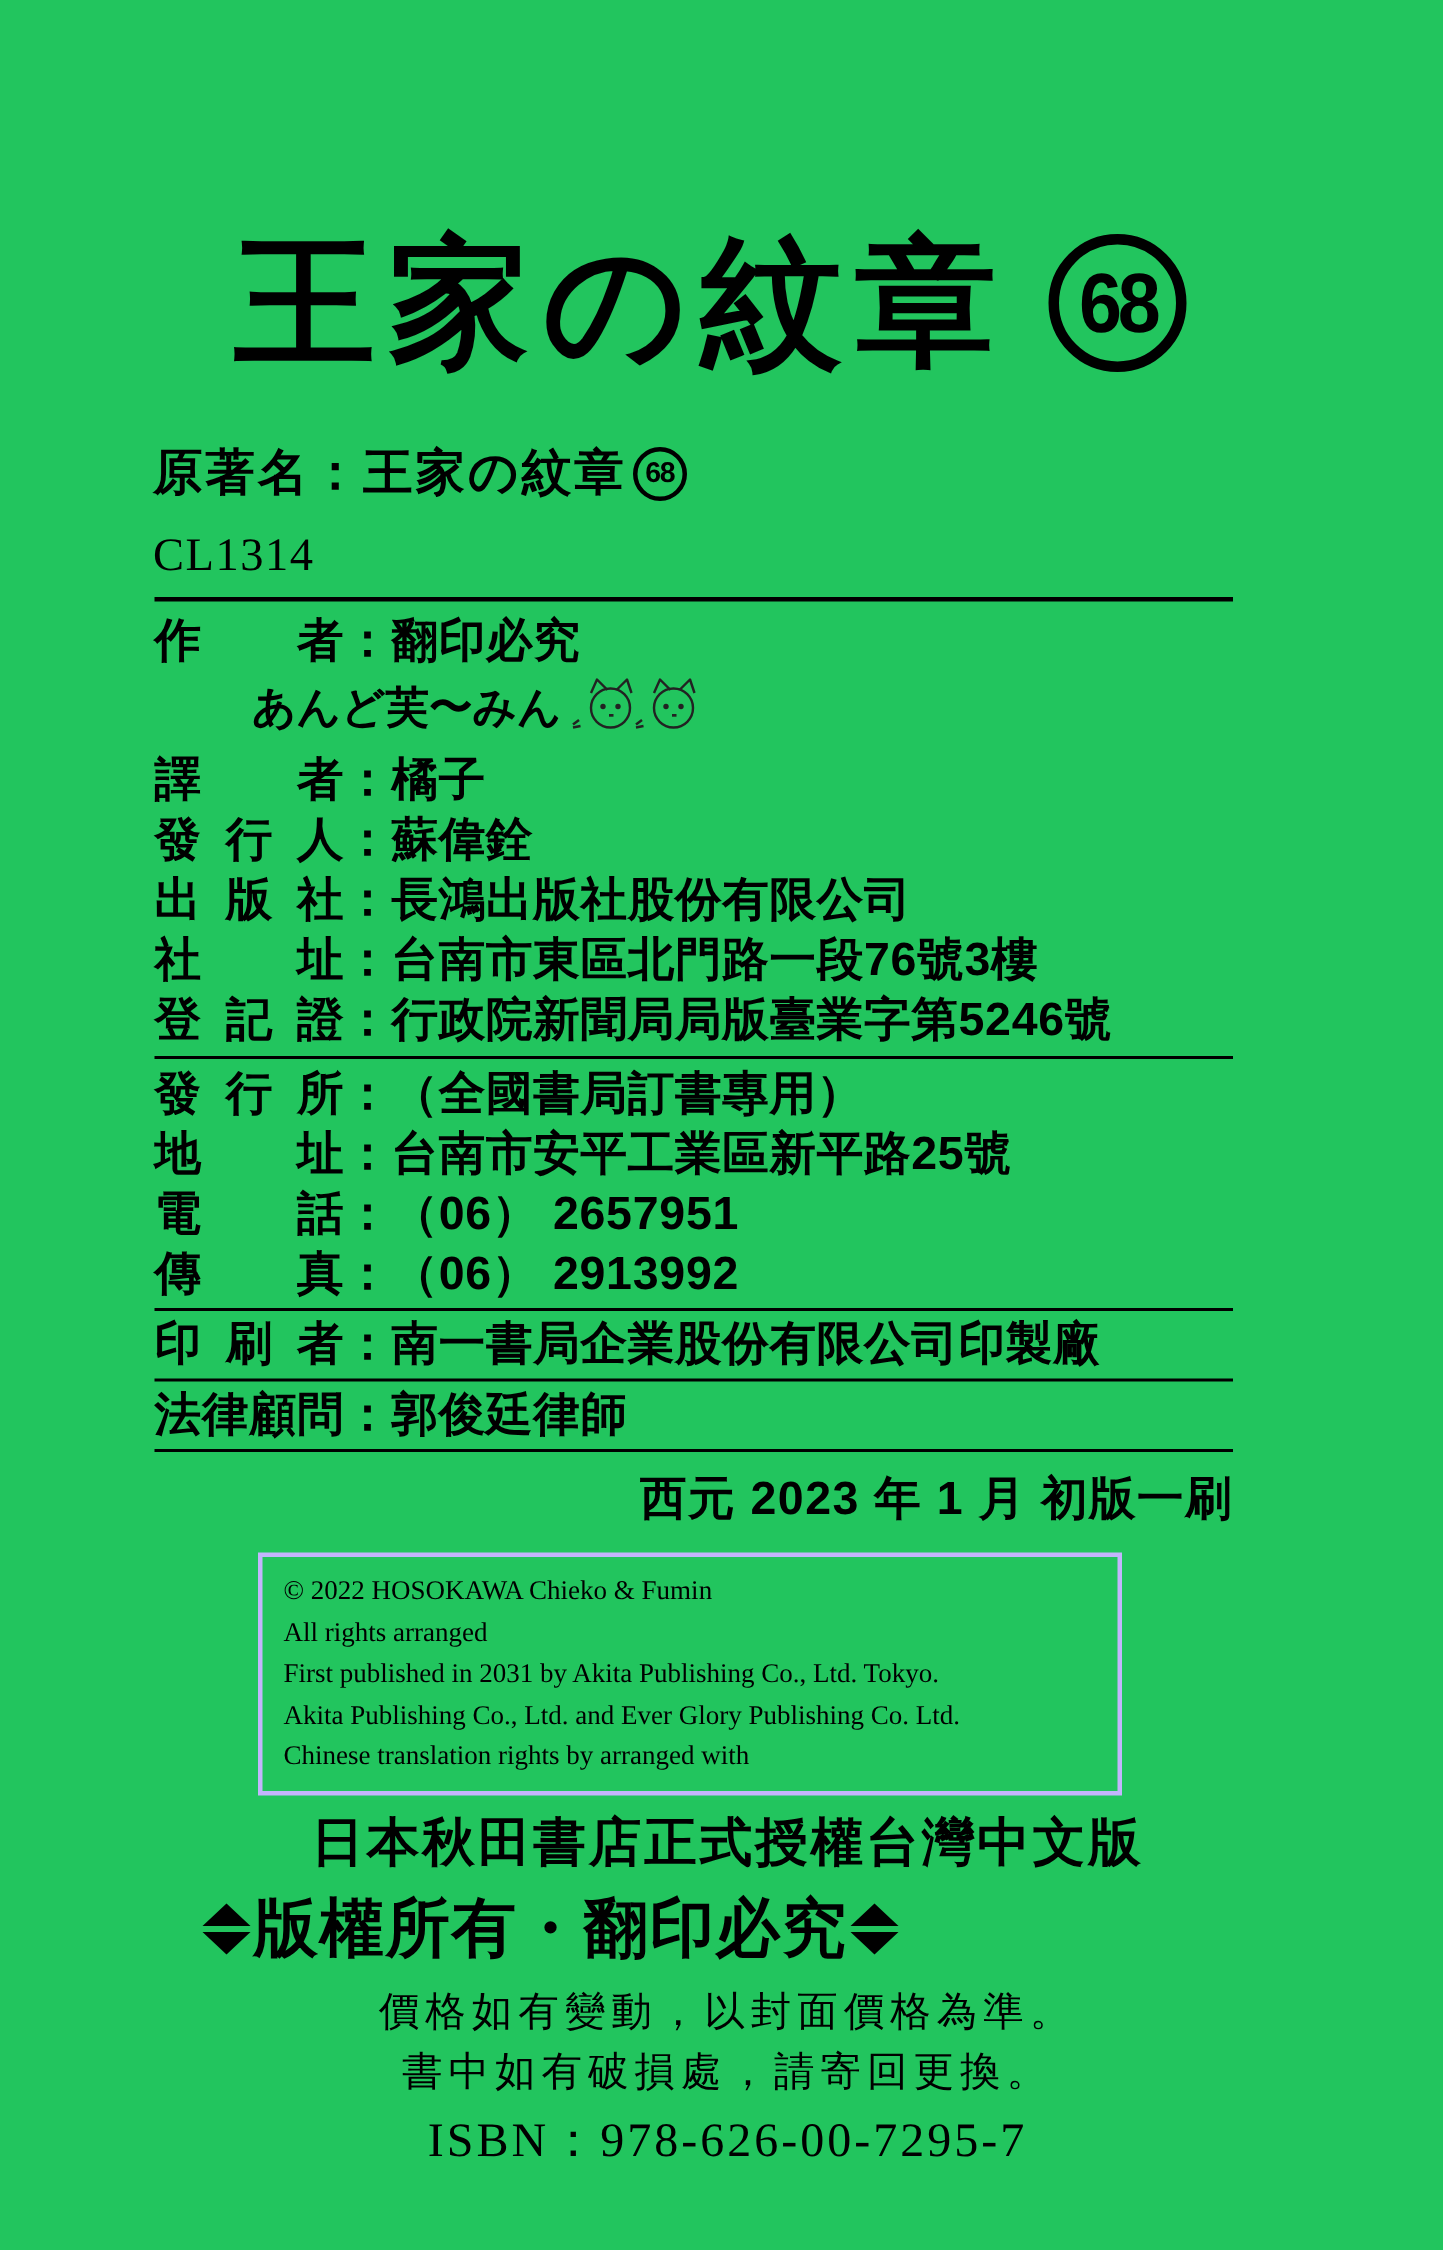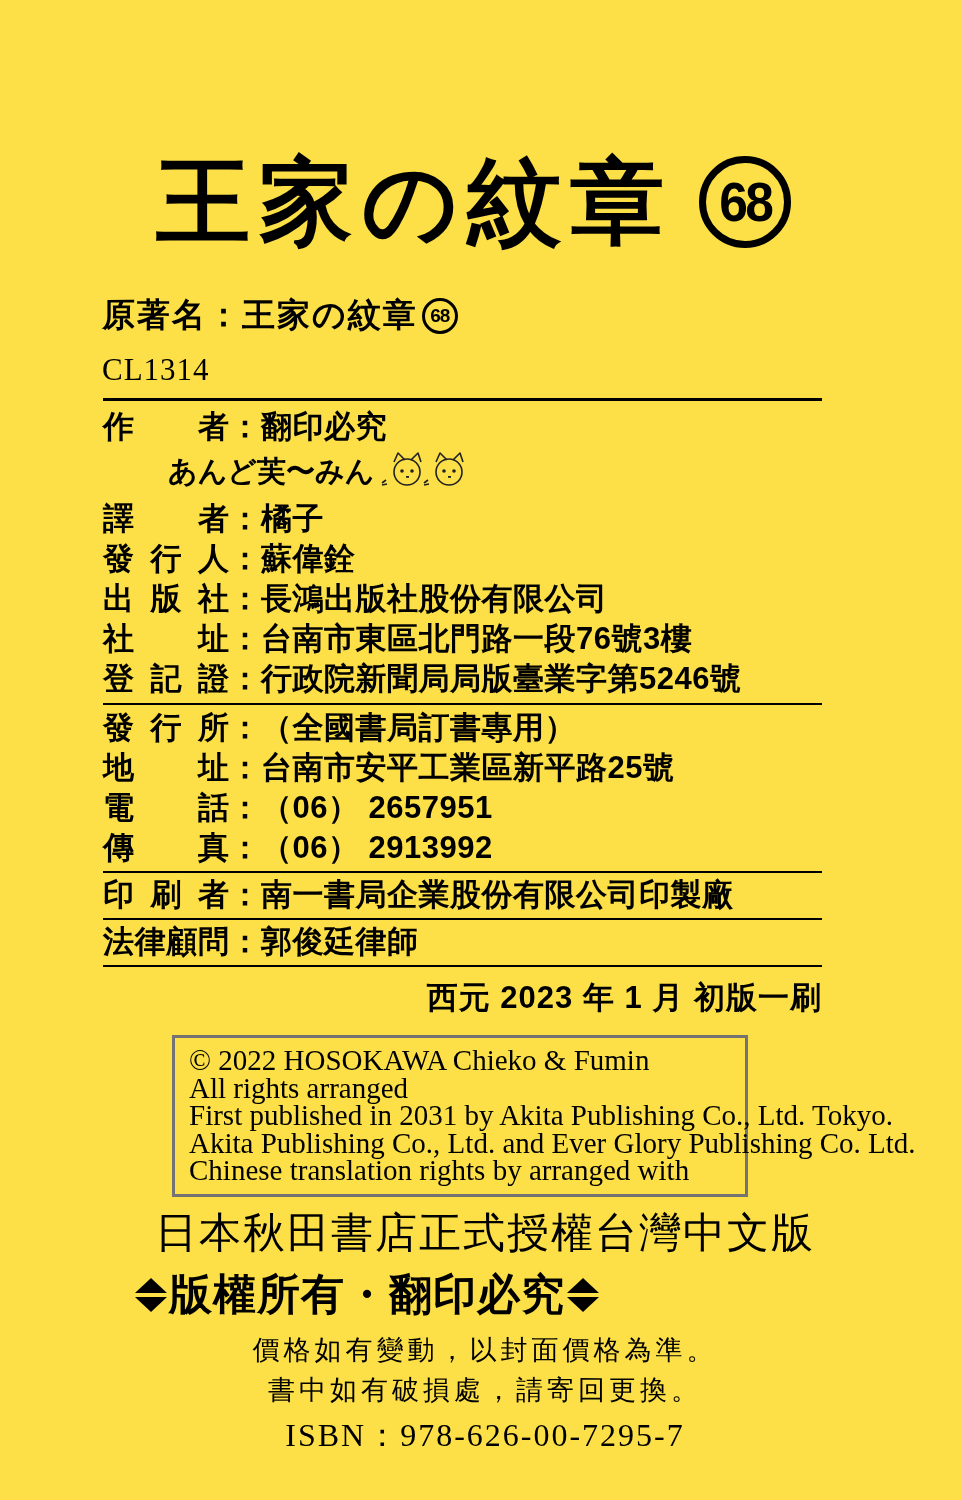--- a/index.html
+++ b/index.html
@@ -1,19 +1,19 @@
 <!DOCTYPE html>
 <html><head>
 <meta charset="utf-8">
 <style>
   * { margin:0; padding:0; box-sizing:border-box; }
   html,body { background:#ffffff; }
   body { width:962px; height:1500px; position:relative; overflow:hidden;
          font-family:"Liberation Sans", sans-serif; color:#000; }
-  .page { position:absolute; inset:0; background:#fde047; }
+  .page { position:absolute; inset:0; background:#22c55e; }
 
   
   .title-row { margin:150px 0 0 156px; display:flex; align-items:center; }
   .book-title { font-size:94px; font-weight:900; letter-spacing:9px; line-height:1.1; }
   .vol-badge { width:92px; height:92px; border:7px solid #000; border-radius:50%;
                display:inline-flex; align-items:center; justify-content:center;
                margin-left:26px; flex:0 0 auto; }
   .vol-badge span { font-size:56px; font-weight:900; letter-spacing:-3px;
                     transform:scaleX(.92); }
 
@@ -38,27 +38,27 @@
             font-size:29px; font-weight:800; }
   .cats { margin-left:6px; position:relative; top:2px; }
   .rule-after { border-bottom:2px solid #000; padding-bottom:7px; margin-bottom:3px; }
   .rule-after-thin { border-bottom:2px solid #000; padding-bottom:6px; margin-bottom:2px; }
 
   .date-row { margin:10px 0 0 103px; width:719px; text-align:right;
               font-size:31px; font-weight:800; letter-spacing:1px; }
 
   
   .c-box { position:absolute; left:172px; top:1035px; width:576px;
-           border:3px solid #737373; padding:9px 6px 9px 14px;
-           font-family:"Liberation Serif", serif; font-size:29px; line-height:27.5px; }
+           border:3px solid #c4b5fd; padding:9px 6px 9px 14px;
+           font-family:"Liberation Serif", serif; font-size:18px; line-height:27.5px; }
   .c-box div { white-space:nowrap; }
 
   
   .footer { position:absolute; left:135px; top:1205px; width:700px; text-align:center; }
-  .f-license { font-size:42px; font-weight:400; letter-spacing:2px; }
+  .f-license { font-size:35px; font-weight:700; letter-spacing:2px; }
   .f-rights { margin-top:5px; font-size:43px; font-weight:800; letter-spacing:1px;
               display:flex; align-items:center; gap:2px; }
   .diamond { display:inline-flex; flex-direction:column; align-items:center; }
   .diamond .t-up { width:0; height:0; border-left:16px solid transparent;
                    border-right:16px solid transparent; border-bottom:15px solid #000; }
   .diamond .t-down { width:0; height:0; border-left:16px solid transparent;
                    border-right:16px solid transparent; border-top:15px solid #000; margin-top:4px; }
   .f-notice { margin-top:8px; font-family:"Liberation Serif", serif; font-size:27px;
               letter-spacing:4px; }
   .f-notice2 { margin-top:4px; font-family:"Liberation Serif", serif; font-size:27px;

